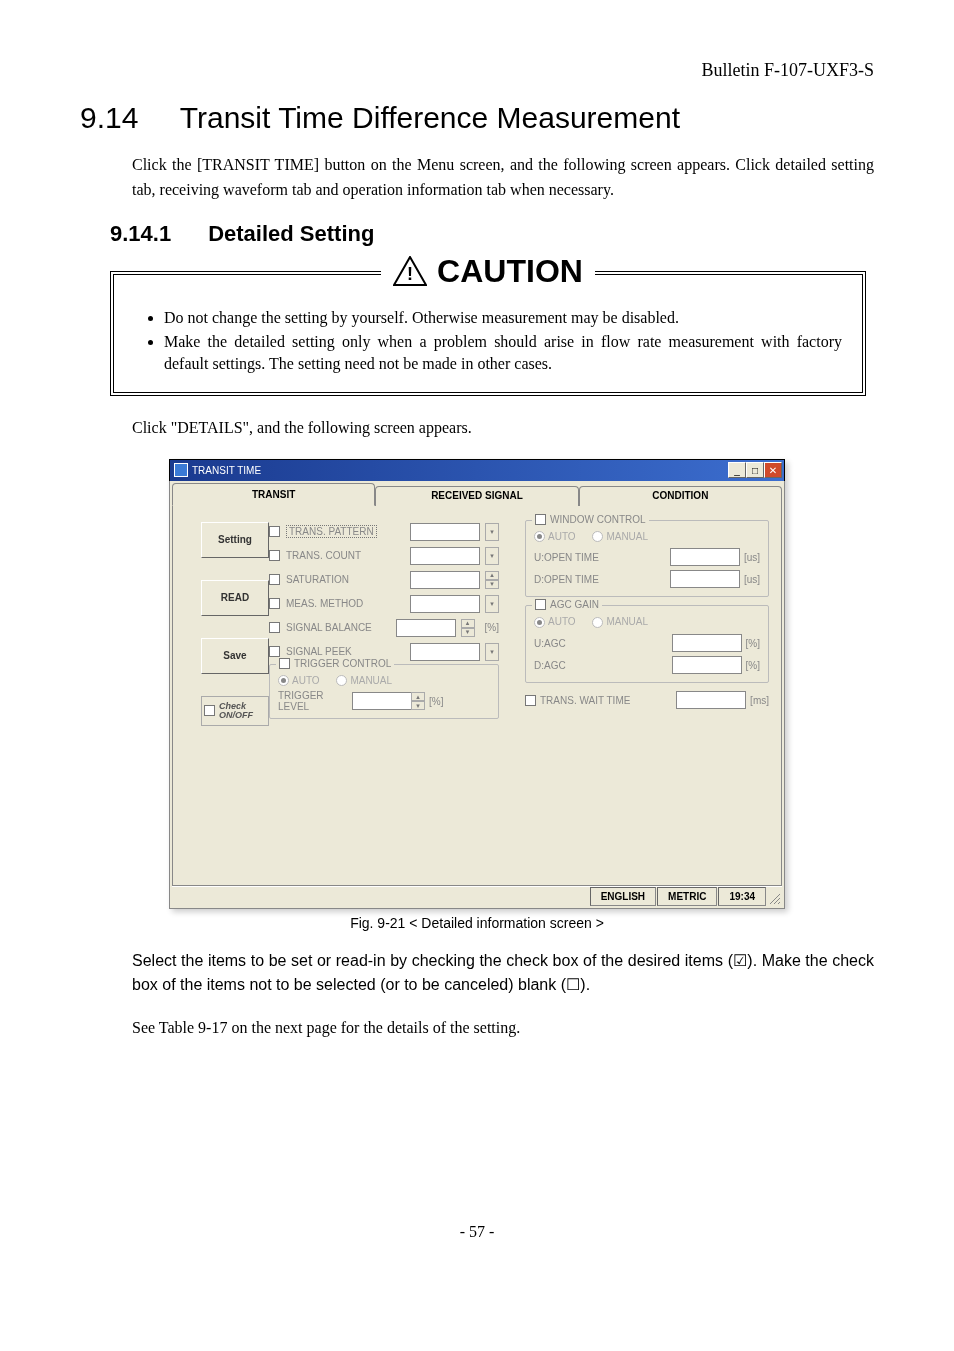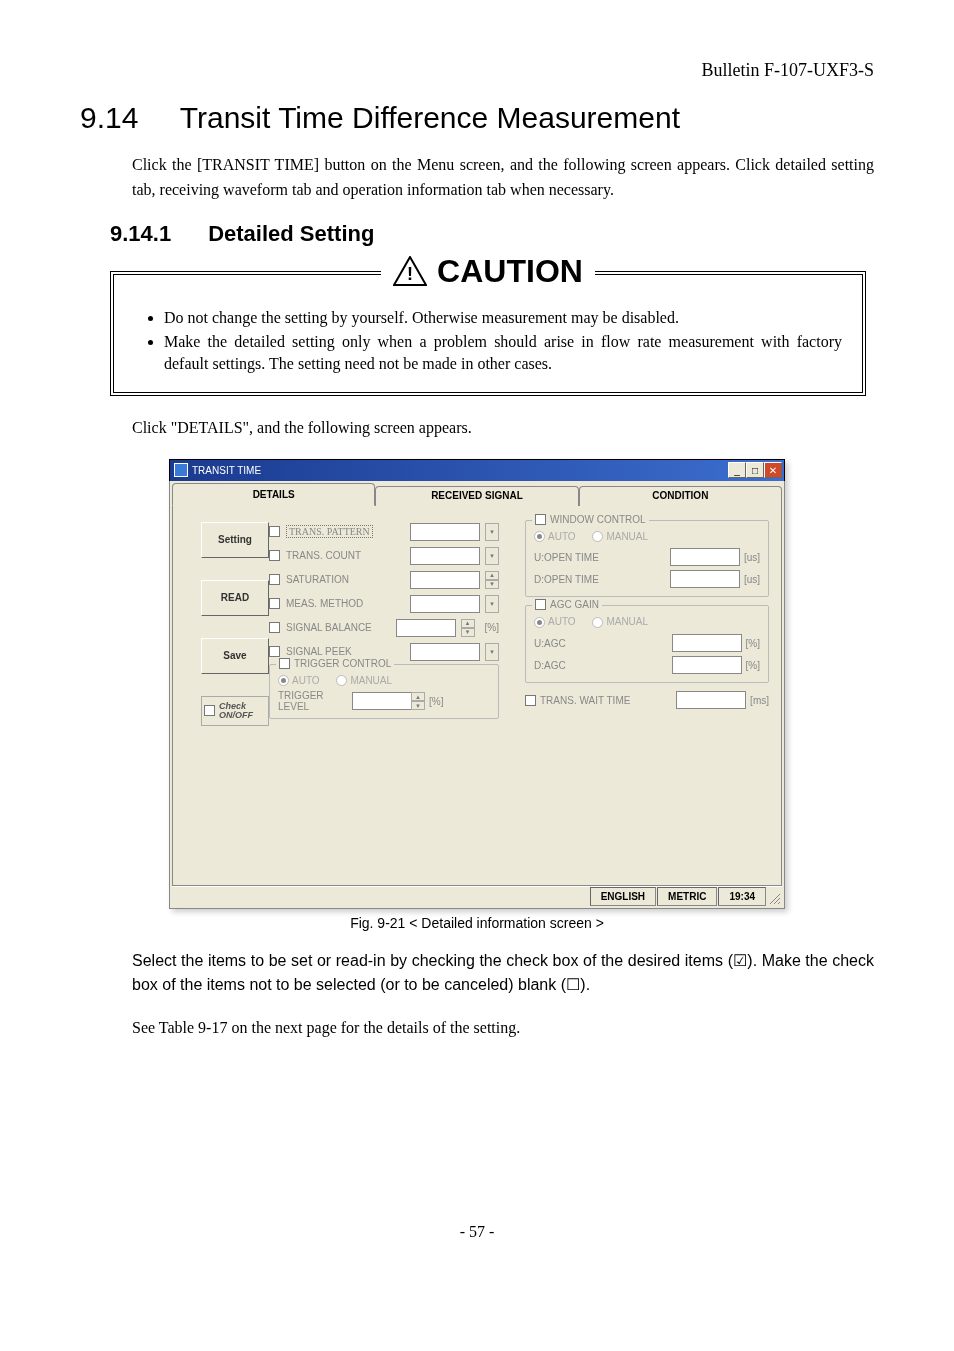--- a/index.html
+++ b/index.html
@@ -149,21 +149,21 @@
     .col-left { width: 230px; }
     .col-right { flex: 1; }
 
     .setting-row {
       display: flex; align-items: center;
       height: 24px;
       gap: 6px;
     }
     .cb { width: 11px; height: 11px; border: 1px solid #777; background: #fff; display: inline-block; flex-shrink: 0; }
     .lbl { color: #888; font-size: 10px; }
-    .lbl.dotted { border: 1px dotted #777; padding: 0 2px; font-family: Liberation Serif, serif; }
+    .lbl.dotted { border: 1px dotted #777; padding: 0 2px; }
     .fld {
       width: 70px; height: 18px;
       border: 1px solid #888; background: #fff;
     }
     .fld-sm { width: 60px; }
     .dd-btn, .spin-btn {
       width: 14px; height: 18px;
       background: #ece9d8;
       border: 1px solid #aaa;
       display: inline-flex; align-items: center; justify-content: center;
@@ -267,21 +267,21 @@
         <span style="width:14px;height:14px;background:#3a7ad6;margin-right:4px;display:inline-block;border:1px solid #fff;"></span>
         <span class="titlebar-title">TRANSIT TIME</span>
         <div class="win-btns">
           <div class="win-btn">_</div>
           <div class="win-btn">□</div>
           <div class="win-btn win-close">✕</div>
         </div>
       </div>
       <div class="win-body">
         <div class="tabs">
-          <div class="tab selected">DETAILS</div>
+          <div class="tab selected">TRANSIT</div>
           <div class="tab">RECEIVED SIGNAL</div>
           <div class="tab">CONDITION</div>
         </div>
         <div class="tab-panel">
 
           <div class="side-btns">
             <div class="side-btn">Setting</div>
             <div class="side-btn">READ</div>
             <div class="side-btn">Save</div>
             <div class="chk-onoff">

